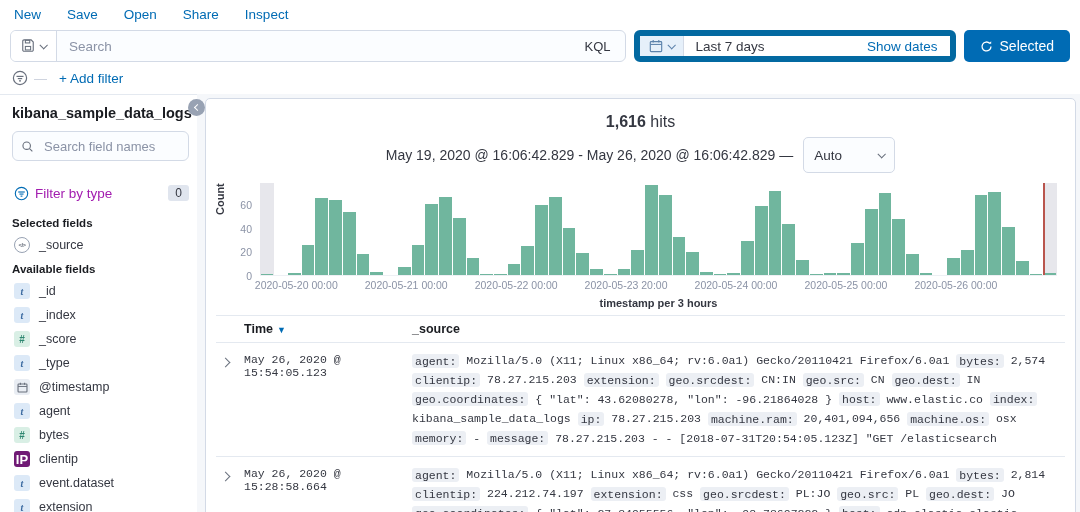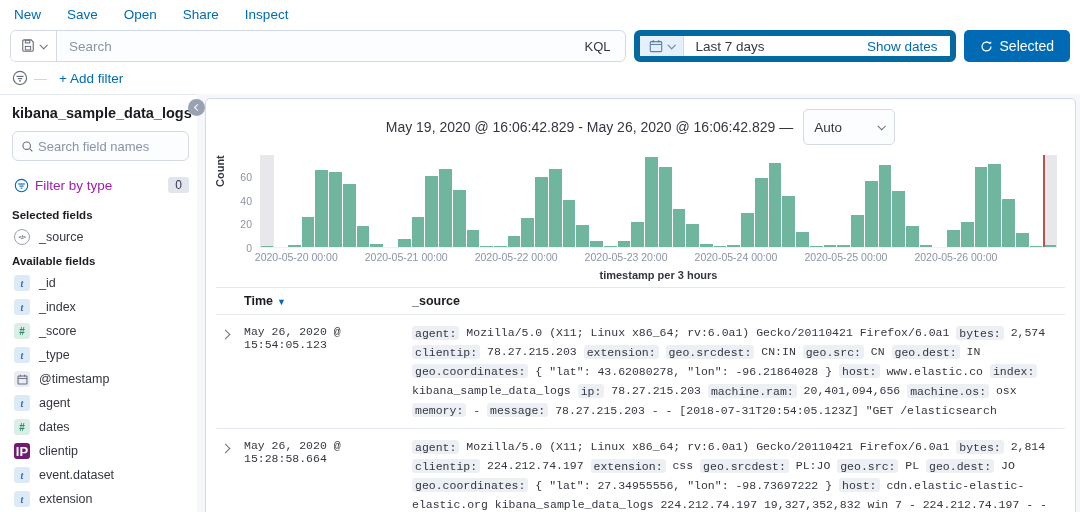--- a/index.html
+++ b/index.html
@@ -43,22 +43,22 @@
   .collapse-btn { position:absolute; right:-8px; top:4px; width:17px; height:17px; border-radius:50%;
     background:#98A2B3; color:#fff; border:0; display:flex; align-items:center; justify-content:center;
     cursor:pointer; z-index:3; }
   .main-wrap { flex:1; padding:4px 4px 0 8px; }
   .main-panel { background:#fff; border:1px solid #D3DAE6; border-radius:5px; height:100%;
     padding:10px 10px 0 10px; overflow:hidden; }
 
   
   .index-row { display:flex; align-items:center; gap:8px; padding:2px 0 10px 0; cursor:pointer; }
   .index-name { font-weight:bold; font-size:14.5px; color:#1a1c21; }
-  .field-search { display:flex; align-items:center; gap:4px; border:1px solid #D3DAE6; border-radius:6px;
-    height:30px; padding:0 8px; background:#fbfdff; margin-bottom:12px; }
+  .field-search { display:flex; align-items:center; gap:10px; border:1px solid #D3DAE6; border-radius:6px;
+    height:30px; padding:0 8px; background:#fbfdff; margin-bottom:20px; }
   .field-search input { border:0; outline:0; flex:1; font-size:13px; background:transparent;
     font-family:"Liberation Sans",sans-serif; color:#343741; width:100px; }
   .field-search input::placeholder { color:#8b93a6; }
   .filter-type-row { display:flex; align-items:center; gap:6px; padding:4px 0 10px 2px; }
   .filter-type-label { color:#a21caf; font-size:13.5px; cursor:pointer; flex:1; }
   .badge { background:#E0E5EE; border-radius:3px; font-size:12px; padding:1px 7px; color:#343741; }
   .fields-heading { font-size:11.5px; font-weight:bold; color:#1a1c21; padding:6px 0 4px 0; }
   .field-item { display:flex; align-items:center; gap:9px; padding:4px 2px; border-radius:3px; cursor:pointer; }
   .field-name { font-size:12.5px; color:#343741; }
   .token { width:16px; height:16px; border-radius:3px; display:flex; align-items:center;
@@ -239,21 +239,21 @@
             </svg>
           </span>
           <span class="field-name">@timestamp</span>
         </div>
         <div class="field-item">
           <span class="token tok-string">t</span>
           <span class="field-name">agent</span>
         </div>
         <div class="field-item">
           <span class="token tok-number">#</span>
-          <span class="field-name">dates</span>
+          <span class="field-name">bytes</span>
         </div>
         <div class="field-item">
           <span class="token tok-ip">IP</span>
           <span class="field-name">clientip</span>
         </div>
         <div class="field-item">
           <span class="token tok-string">t</span>
           <span class="field-name">event.dataset</span>
         </div>
         <div class="field-item">
@@ -262,20 +262,24 @@
         </div>
         <div class="field-item">
           <span class="token tok-geo"></span>
         </div>
       </div>
   </aside>
 
   <div class="main-wrap">
     <div class="main-panel">
 
+      <div class="hits-row">
+        <span class="hits-count">1,616</span>
+        <span>hits</span>
+      </div>
 
       <div class="range-row">
         <span class="range-text">
           <span>May 19, 2020 @ 16:06:42.829 - May 26, 2020 @ 16:06:42.829</span> <span>—</span>
         </span>
         <div class="interval-select">
           <span>Auto</span>
           <span class="chev-down"></span>
         </div>
       </div>

